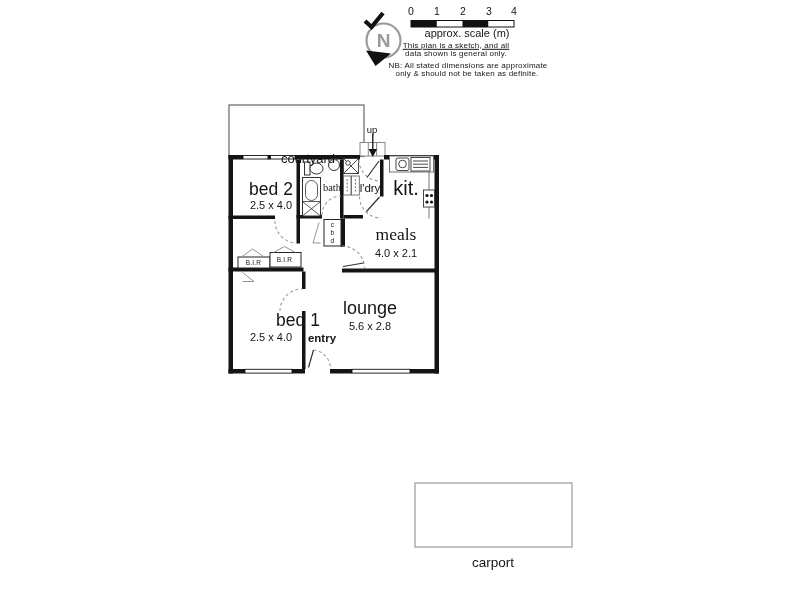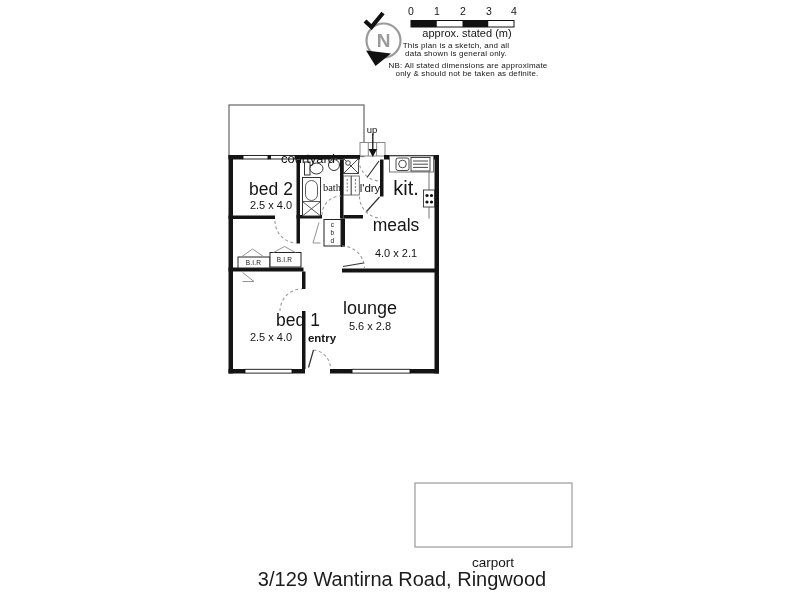--- a/index.html
+++ b/index.html
@@ -156,51 +156,50 @@
     </g>
 
     <rect x="415" y="483" width="157" height="64" fill="#fff" stroke="#999" stroke-width="1.2"></rect>
   </svg>
 
   <div class="lbl" style="left:411px;top:12px;font-size:10.5px;">0</div>
   <div class="lbl" style="left:437px;top:12px;font-size:10.5px;">1</div>
   <div class="lbl" style="left:463px;top:12px;font-size:10.5px;">2</div>
   <div class="lbl" style="left:489px;top:12px;font-size:10.5px;">3</div>
   <div class="lbl" style="left:514px;top:12px;font-size:10.5px;">4</div>
-  <div class="lbl" style="left:467px;top:34px;font-size:11px;">approx. stated (m)</div>
-  <div class="lbl tiny" style="left:456px;top:45.5px;font-size:8px;">This plan is a sketch, and all</div>
+  <div class="lbl" style="left:467px;top:34px;font-size:11px;">approx. scale (m)</div>
+  <div class="lbl tiny" style="left:456px;top:45.5px;font-size:8px;text-decoration:underline;">This plan is a sketch, and all</div>
   <div class="lbl tiny" style="left:456px;top:54px;font-size:8px;">data shown is general only.</div>
   <div class="lbl tiny" style="left:468px;top:65.5px;font-size:8px;">NB: All stated dimensions are approximate</div>
   <div class="lbl tiny" style="left:467px;top:74px;font-size:8px;">only &amp; should not be taken as definite.</div>
 
   <div class="lbl compass-n" style="left:383.5px;top:41px;font-size:19px;">N</div>
 
   <div class="lbl" style="left:308px;top:130px;font-size:13px;margin-top:29px;">courtyard</div>
   <div class="lbl" style="left:372px;top:129.5px;font-size:9.5px;">up</div>
 
   <div class="lbl" style="left:271px;top:189px;font-size:17.5px;">bed 2</div>
   <div class="lbl" style="left:271px;top:206px;font-size:11px;">2.5 x 4.0</div>
 
   <div class="lbl" style="left:332px;top:188px;font-size:10.5px;font-family:Liberation Serif, serif;">bath</div>
   <div class="lbl" style="left:370px;top:188px;font-size:11.5px;">l'dry</div>
   <div class="lbl" style="left:406px;top:188px;font-size:20px;">kit.</div>
 
-  <div class="lbl" style="left:396px;top:225px;font-size:17.5px;">meals</div>
+  <div class="lbl" style="left:396px;top:234px;font-size:17.5px;font-family:Liberation Serif, serif;">meals</div>
   <div class="lbl" style="left:396px;top:254px;font-size:11px;">4.0 x 2.1</div>
 
   <div class="lbl tiny" style="left:253.5px;top:263px;font-size:6.5px;">B.I.R</div>
   <div class="lbl tiny" style="left:284.5px;top:260px;font-size:6.5px;">B.I.R</div>
   <div class="lbl tiny pre" style="left:332.5px;top:233px;font-size:6.5px;line-height:1.25;">c
 b
 d</div>
 
   <div class="lbl" style="left:270px;top:320px;font-size:17.5px;margin-left:28px;">bed 1</div>
   <div class="lbl" style="left:271px;top:337.5px;font-size:11px;">2.5 x 4.0</div>
 
   <div class="lbl" style="left:322px;top:338px;font-size:11.5px;font-weight:bold;">entry</div>
 
   <div class="lbl" style="left:370px;top:307.5px;font-size:18px;">lounge</div>
   <div class="lbl" style="left:370px;top:326.5px;font-size:11px;">5.6 x 2.8</div>
 
   <div class="lbl" style="left:493px;top:517px;font-size:13.5px;margin-top:46px;">carport</div>
 
-  <div class="lbl" style="left:402px;top:578.5px;font-size:20px;color:#1c1c1c;">3/129 Wantirna Road, Ringwood</div>
 </div>
 
 </body></html>

